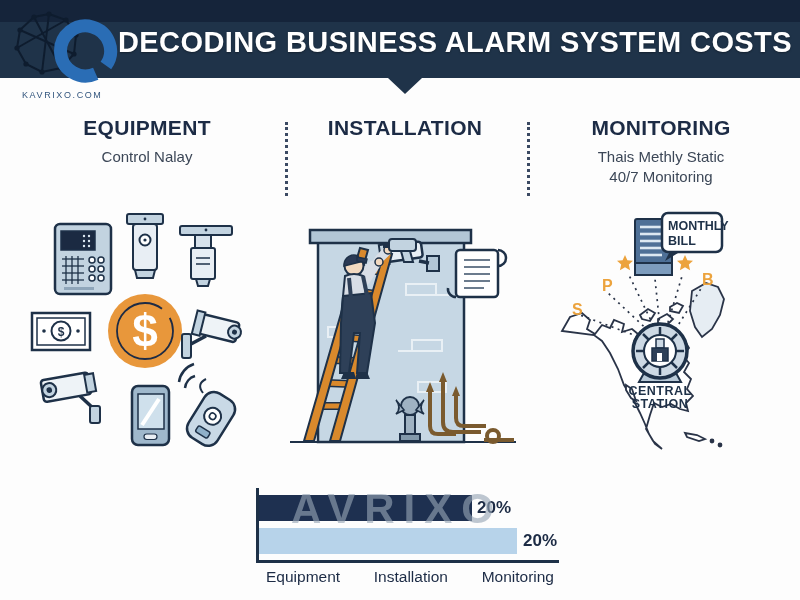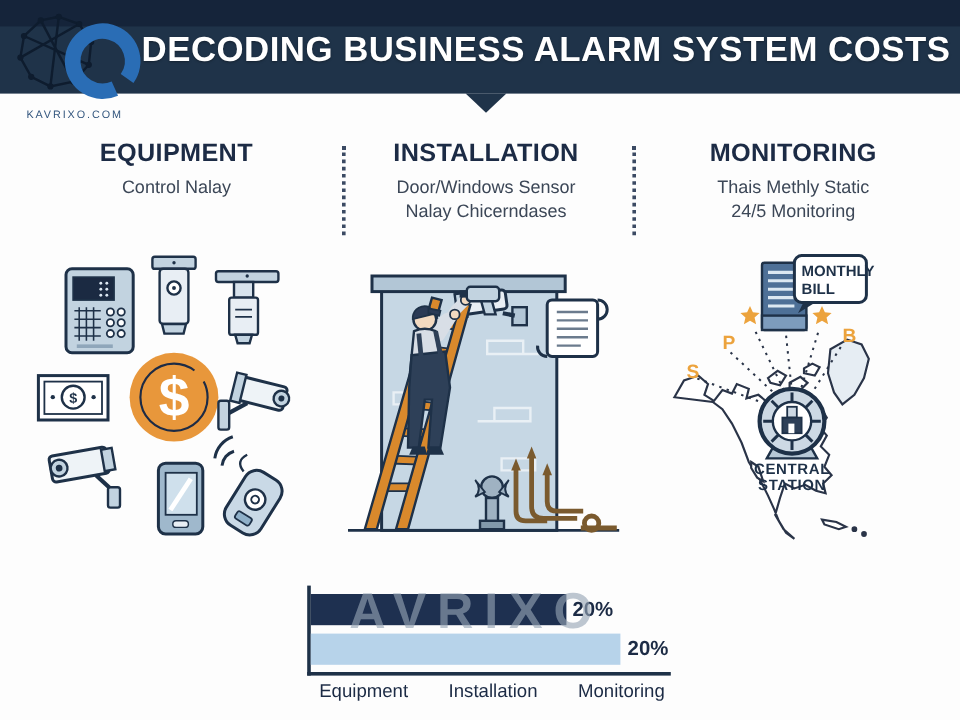--- a/index.html
+++ b/index.html
@@ -91,30 +91,26 @@
   <div class="site">KAVRIXO.COM</div>
 
   <div class="col col-1">
     <h2 class="col-heading">EQUIPMENT</h2>
     <div class="col-sub">
       <div>Control Nalay</div>
     </div>
   </div>
   <div class="col col-2">
     <h2 class="col-heading">INSTALLATION</h2>
-    <div class="col-sub">
-      <div>Door/Windows Sensor</div>
-      <div>Nalay Chicerndases</div>
-    </div>
   </div>
   <div class="col col-3">
     <h2 class="col-heading">MONITORING</h2>
     <div class="col-sub">
       <div>Thais Methly Static</div>
-      <div>24/5 Monitoring</div>
+      <div>40/7 Monitoring</div>
     </div>
   </div>
 
   <div class="divider divider-1"></div>
   <div class="divider divider-2"></div>
 
   <svg class="illus illus-equipment" width="250" height="250" viewBox="0 0 250 250">
 
     <g>
       <rect x="33" y="18" width="56" height="70" rx="5" fill="#c2d3e0" stroke="#1e3148" stroke-width="2.5"></rect>

